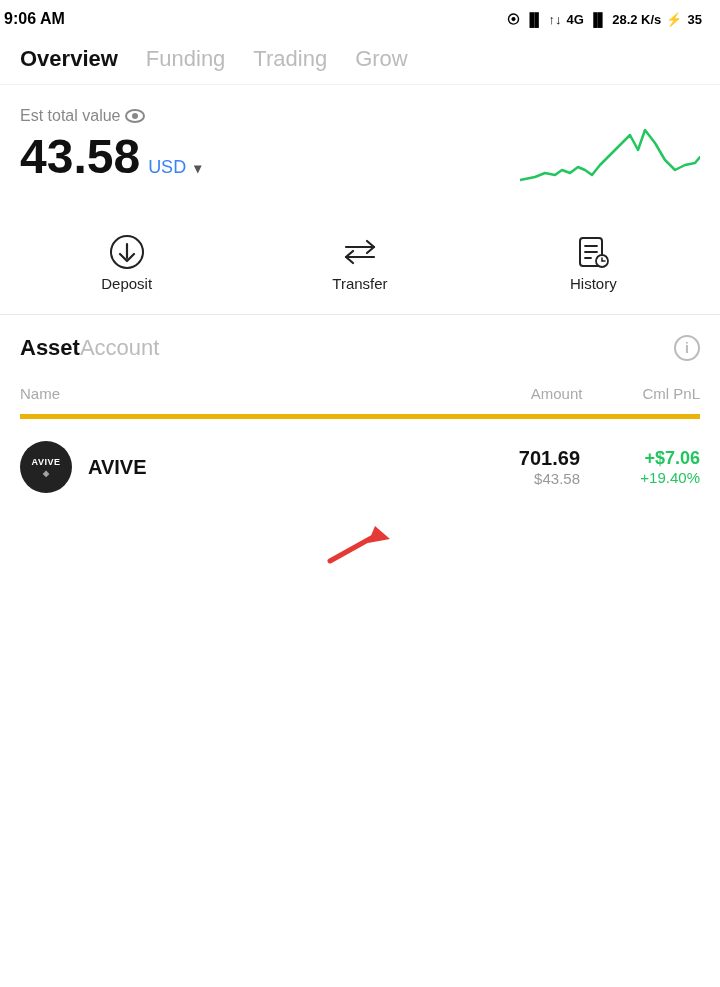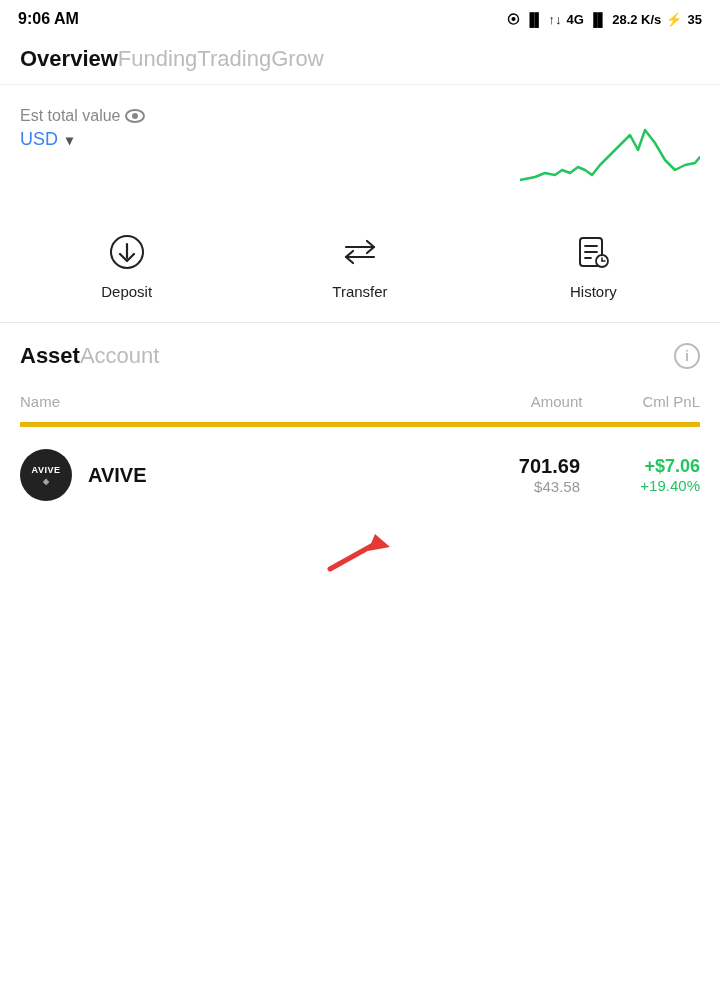--- a/index.html
+++ b/index.html
@@ -10,33 +10,34 @@
       width: 720px;
       min-height: 987px;
       overflow-x: hidden;
     }
 
     
     .status-bar {
       display: flex;
       justify-content: space-between;
       align-items: center;
-      padding: 10px 18px 6px 18px;
+      padding: 10px 18px 6px 4px;
       font-size: 15px;
       font-weight: 600;
     }
     .status-left { font-size: 16px; font-weight: 700; }
     .status-right { display: flex; align-items: center; gap: 5px; font-size: 13px; }
 
     
     .top-nav {
       display: flex;
       align-items: center;
       padding: 12px 20px 12px 20px;
       border-bottom: 1px solid #f0f0f0;
+      gap: 28px;
     }
     .nav-tab {
       font-size: 22px;
       font-weight: 400;
       color: #bbb;
       cursor: pointer;
     }
     .nav-tab.active {
       font-weight: 700;
       color: #111;
@@ -119,21 +120,20 @@
     .action-buttons {
       display: flex;
       justify-content: space-around;
       padding: 18px 10px 22px 10px;
       border-bottom: 1px solid #e8e8e8;
     }
     .action-btn {
       display: flex;
       flex-direction: column;
       align-items: center;
-      gap: 8px;
       cursor: pointer;
       min-width: 100px;
     }
     .action-icon {
       width: 46px;
       height: 46px;
       display: flex;
       align-items: center;
       justify-content: center;
     }
@@ -287,20 +287,21 @@
   <span class="nav-tab">Grow</span>
 </div>
 
 <div class="value-section">
   <div class="value-left">
     <div class="est-label">
       <span>Est total value</span>
       <span class="eye-icon"></span>
     </div>
     <div class="main-value">
+      <span>43.58</span>
       <span class="currency-label">USD</span>
       <span class="currency-arrow">▾</span>
     </div>
   </div>
 
   <svg class="mini-chart" viewBox="0 0 180 80" xmlns="http://www.w3.org/2000/svg">
     <polyline points="0,65 15,62 25,58 35,60 42,55 50,58 58,52 65,55 72,60 80,50 90,40 100,30 110,20 118,35 125,15 135,28 145,45 155,55 165,50 175,48 180,42" fill="none" stroke="#22c55e" stroke-width="2.5" stroke-linejoin="round" stroke-linecap="round"></polyline>
   </svg>
 </div>
 

